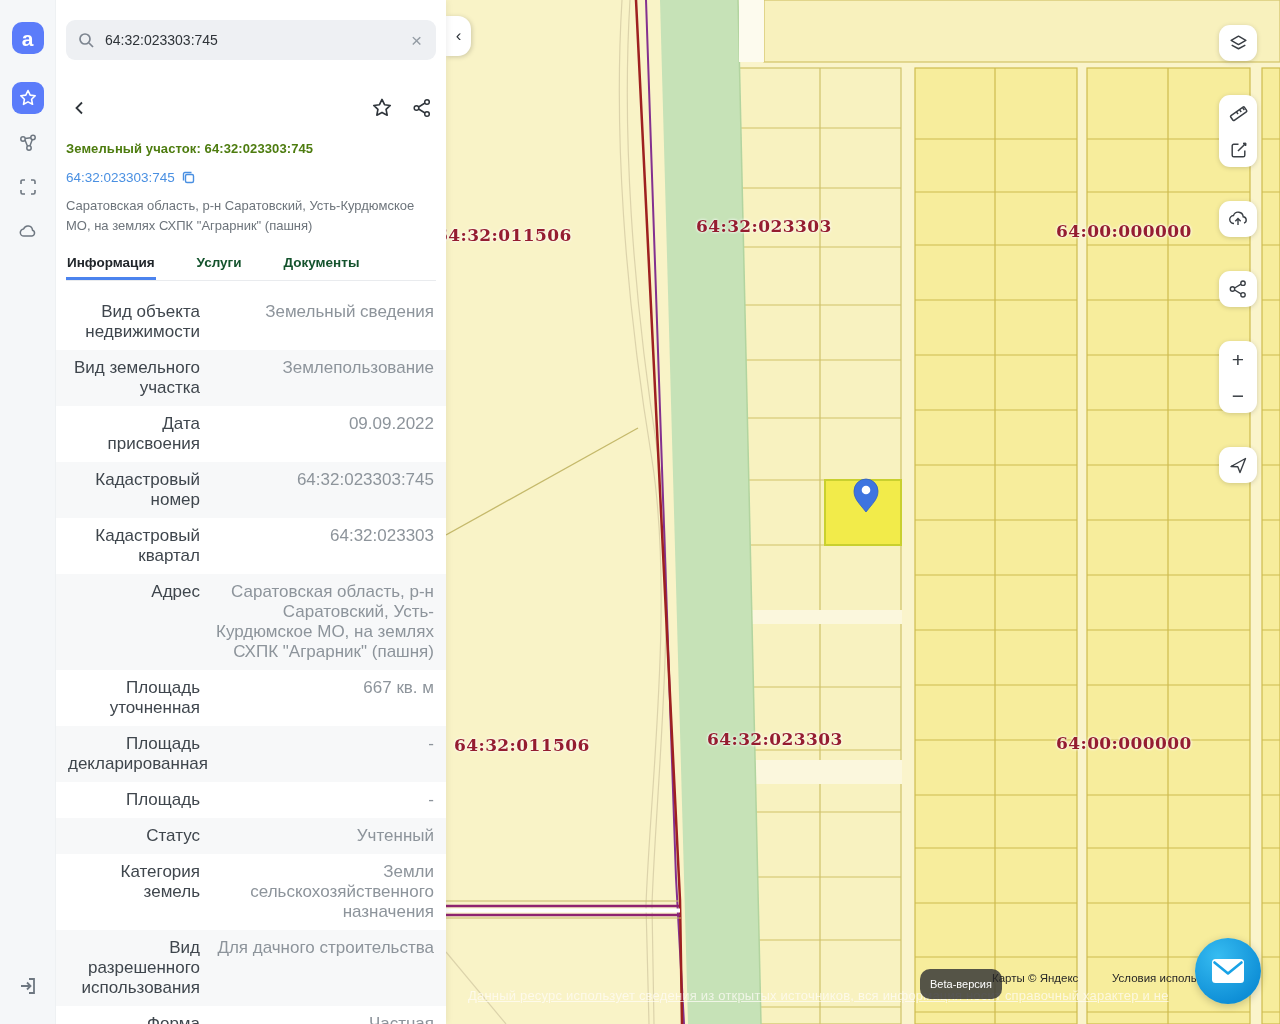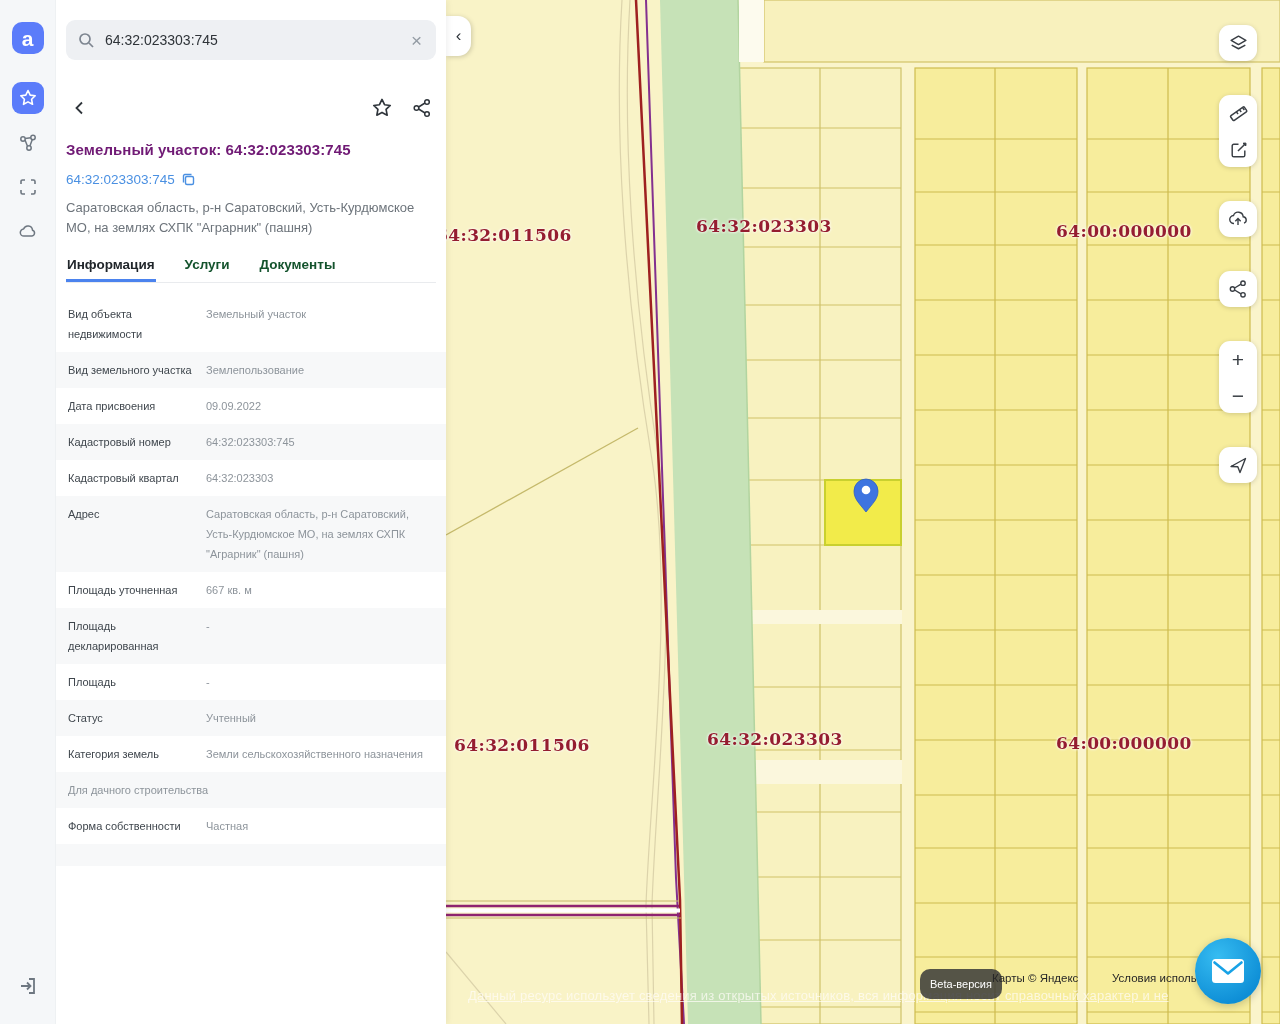--- a/index.html
+++ b/index.html
@@ -31,31 +31,31 @@
   .searchbar input { flex:1; border:none; outline:none; background:transparent; font-size:14px;
     color:#2e3338; margin-left:10px; font-family:"Liberation Sans",sans-serif; }
   .clear-x { color:#949ca4; font-size:19px; line-height:1; cursor:pointer; padding:0 2px; }
 
   .detail-head { margin:34px 10px 0 10px; display:flex; align-items:center; }
   .iconbtn { width:28px; height:28px; display:flex; align-items:center; justify-content:center;
     cursor:pointer; border-radius:8px; }
   .detail-head .sp { flex:1; }
   .detail-head .iconbtn + .iconbtn { margin-left:12px; }
 
-  .title { margin:19px 10px 0 10px; font-size:15px; font-weight:bold; color:#701a75; letter-spacing:.1px; }
+  .title { margin:19px 10px 0 10px; font-size:13px; font-weight:bold; color:#4d7c0f; letter-spacing:.1px; }
   .cadlink { margin:14px 10px 0 10px; display:flex; align-items:center; gap:6px; font-size:13.5px;
     color:#4a90e2; cursor:pointer; }
   .address { margin:11px 10px 0 10px; font-size:13px; line-height:20px; color:#6d747b; }
 
-  .tabs { margin:13px 10px 0 10px; display:flex; gap:28px; border-bottom:1px solid #e9ebee; }
+  .tabs { margin:13px 10px 0 10px; display:flex; gap:40px; border-bottom:1px solid #e9ebee; }
   .tab { padding:6px 1px 10px 1px; font-size:13.5px; font-weight:bold; color:#14532d; cursor:pointer; }
   .tab.active { color:#21262b; box-shadow:inset 0 -3px 0 #4b83ee; }
 
   .info-table { margin-top:13px; }
-  .row { display:flex; padding:8px 12px; gap:6px; font-size:11px; line-height:20px; }
+  .row { display:flex; padding:8px 12px; gap:6px; font-size:17px; line-height:20px;text-align:right; }
   .row:nth-child(even) { background:#f7f8f9; }
   .row .k { width:132px; flex-shrink:0; color:#3f464d; }
   .row .v { flex:1; color:#8d949b; }
   .row.partial { height:22px; }
 
   
   .map { position:absolute; left:446px; top:0; right:0; bottom:0; overflow:hidden; background:#faf4cb; }
   .map svg.canvas { position:absolute; left:0; top:0; }
 
   .cadlabel { position:absolute; font-family:"DejaVu Serif", serif; font-weight:bold;
@@ -171,21 +171,21 @@
 
   <div class="tabs">
     <div class="tab active">Информация</div>
     <div class="tab">Услуги</div>
     <div class="tab">Документы</div>
   </div>
 
   <div class="info-table">
     <div class="row">
         <span class="k">Вид объекта недвижимости</span>
-        <span class="v">Земельный участок</span>
+        <span class="v">Земельный сведения</span>
       </div>
     <div class="row">
         <span class="k">Вид земельного участка</span>
         <span class="v">Землепользование</span>
       </div>
     <div class="row">
         <span class="k">Дата присвоения</span>
         <span class="v">09.09.2022</span>
       </div>
     <div class="row">
@@ -214,20 +214,21 @@
       </div>
     <div class="row">
         <span class="k">Статус</span>
         <span class="v">Учтенный</span>
       </div>
     <div class="row">
         <span class="k">Категория земель</span>
         <span class="v">Земли сельскохозяйственного назначения</span>
       </div>
     <div class="row">
+        <span class="k">Вид разрешенного использования</span>
         <span class="v">Для дачного строительства</span>
       </div>
     <div class="row">
         <span class="k">Форма собственности</span>
         <span class="v">Частная</span>
       </div>
     <div class="row partial"></div>
   </div>
 </section>
 

